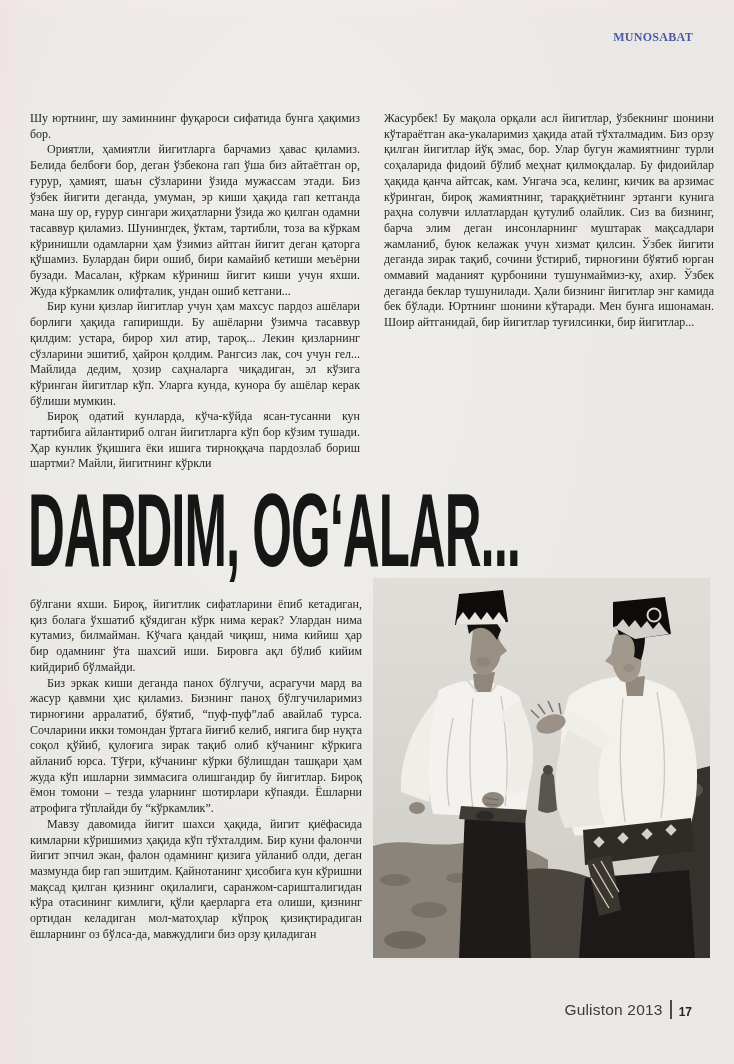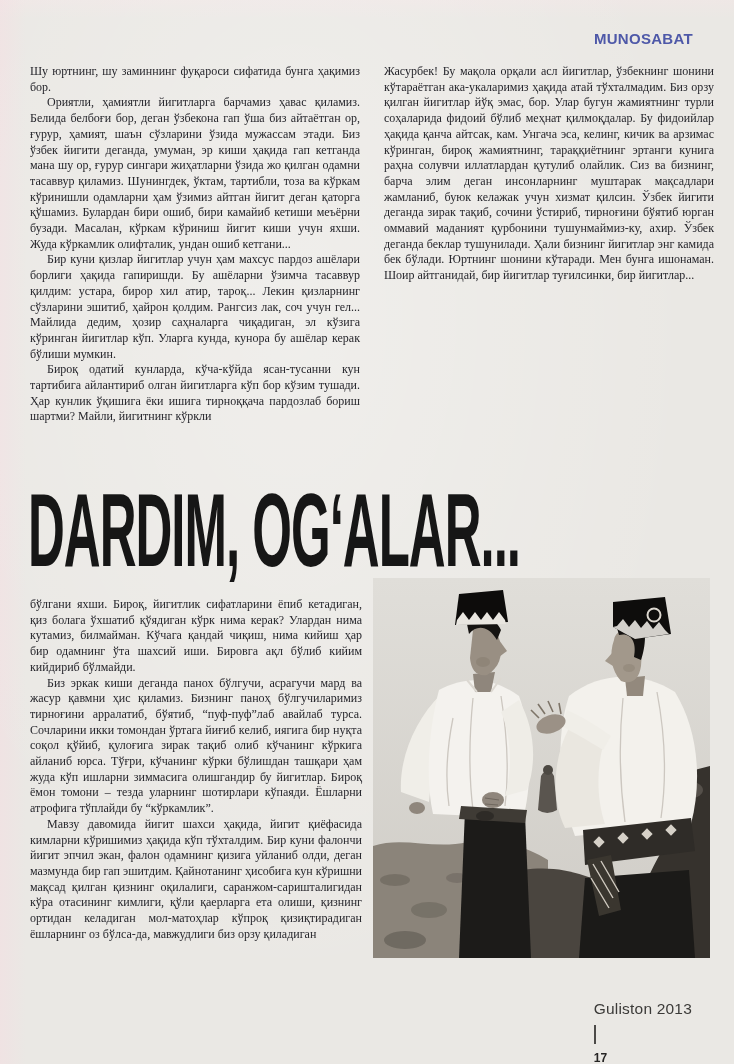--- a/index.html
+++ b/index.html
@@ -7,41 +7,41 @@
     position:relative; width:734px; height:1064px; overflow:hidden;
     background:
       radial-gradient(ellipse at 40% 30%, rgba(255,255,255,0.28), rgba(255,255,255,0) 65%),
       linear-gradient(90deg, rgba(244,222,226,0.55), rgba(244,222,226,0) 26px),
       linear-gradient(180deg, rgba(246,230,232,0.4), rgba(246,230,232,0) 18px),
       var(--paper, #eae8e4);
     font-family:"Liberation Serif", serif;
   }
   .section-label {
     position:absolute; top:30px; right:41px;
-    font-family:Liberation Sans, sans-serif;
-    font-weight:bold; font-size:15px; letter-spacing:0.3px;
+    font-family:Liberation Serif, serif;
+    font-weight:bold; font-size:12px; letter-spacing:0.3px;
     color:var(--section-label, #4e58a8);
   }
   .cols { position:absolute; top:64px; left:30px; width:684px; display:flex; gap:24px; }
-  .col  { width:330px; }
+  .col  { width:330px;margin-top:47px; }
   .bodytext { font-size:12px; line-height:15.7px; color:var(--text, #26262c); }
   .bodytext p { margin:0; padding:0; text-align:justify; text-indent:17px; }
   .bodytext p:first-child { text-indent:0; }
   .signature {
     margin-top:18px; padding-right:6px;
     text-align:right; font-style:italic; font-size:12.5px;
     color:var(--text, #26262c);
   }
   .headline-svg { position:absolute; left:26px; top:474px; overflow:visible; }
   .photo { position:absolute; left:373px; top:578px; width:337px; height:380px; }
   .lower-col { position:absolute; left:30px; top:597px; width:332px; }
   .footer {
     position:absolute; top:1000px; right:42px;
-    display:flex; align-items:flex-start; gap:7px;
-    font-family:"Liberation Sans", sans-serif; color:#3b3a38;flex-direction:column;
+    display:flex; align-items:flex-end; gap:7px;
+    font-family:"Liberation Sans", sans-serif; color:#3b3a38;
   }
   .footer .journal { font-size:15.5px; letter-spacing:0.2px; }
   .footer .divider { width:2px; height:19px; background:#4c4a48; }
   .footer .pagenum { font-size:12px; font-weight:bold; color:#262524; }
 </style>
 </head>
 <body>
 
 <div class="page">
 

